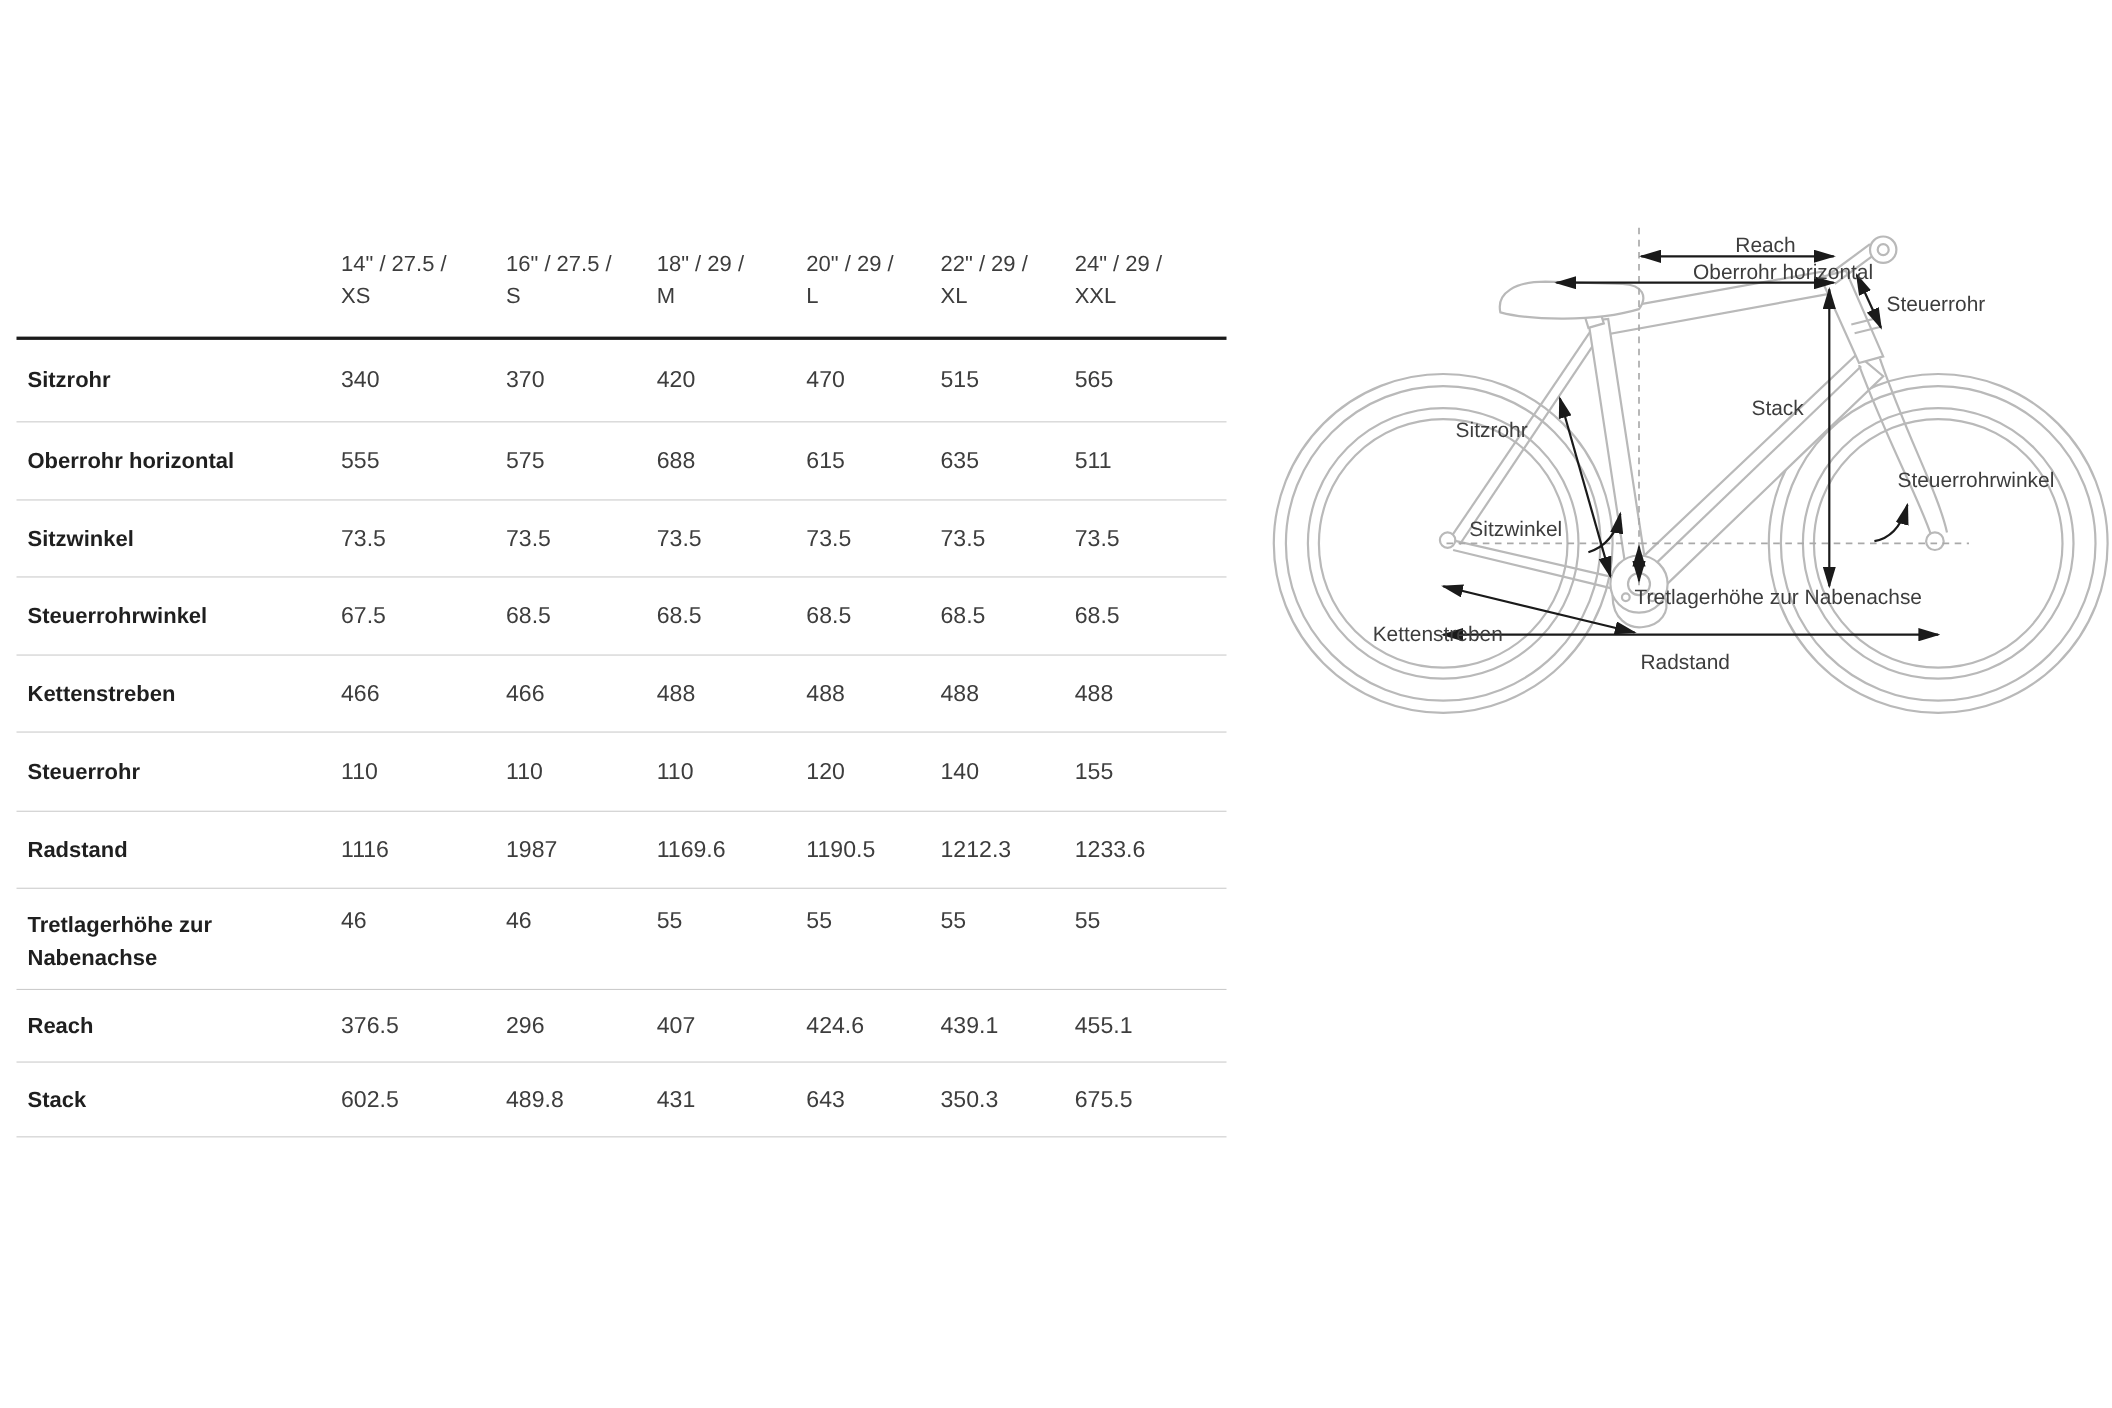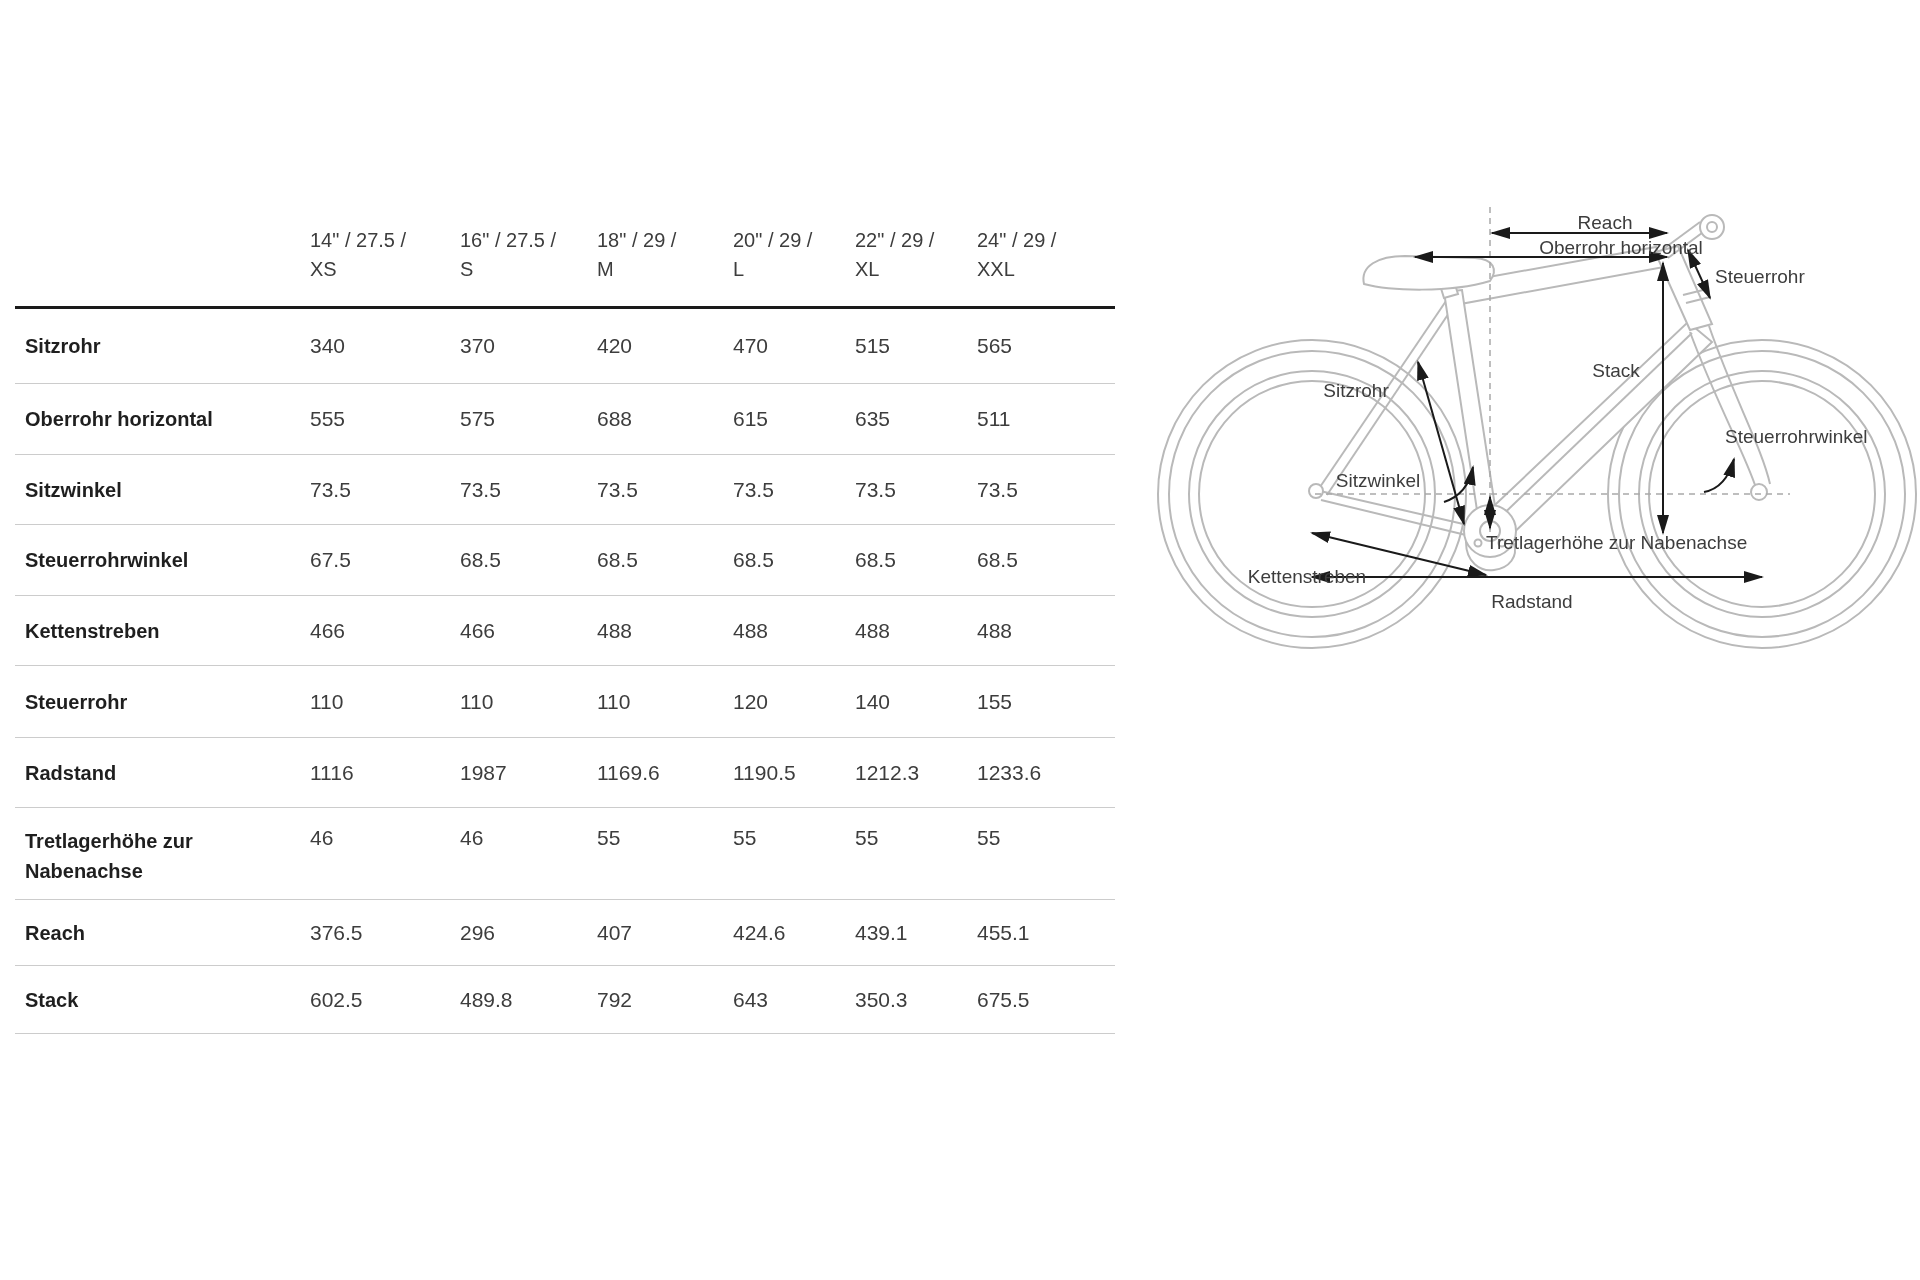--- a/index.html
+++ b/index.html
@@ -150,21 +150,21 @@
       <div class="val">296</div>
       <div class="val">407</div>
       <div class="val">424.6</div>
       <div class="val">439.1</div>
       <div class="val">455.1</div>
     </div>
     <div class="trow" style="height: 68px;">
       <div class="label">Stack</div>
       <div class="val">602.5</div>
       <div class="val">489.8</div>
-      <div class="val">792</div>
+      <div class="val">431</div>
       <div class="val">643</div>
       <div class="val">350.3</div>
       <div class="val">675.5</div>
     </div>
   </div>
 
 <svg class="bike-diagram" width="770" height="740" viewBox="0 0 770 740">
   <defs>
     <marker id="ah" viewBox="0 0 10 6" refX="9" refY="3" markerWidth="10" markerHeight="6" orient="auto-start-reverse">
       <path d="M0,0 L10,3 L0,6 Z" fill="#1a1a1a"></path>

